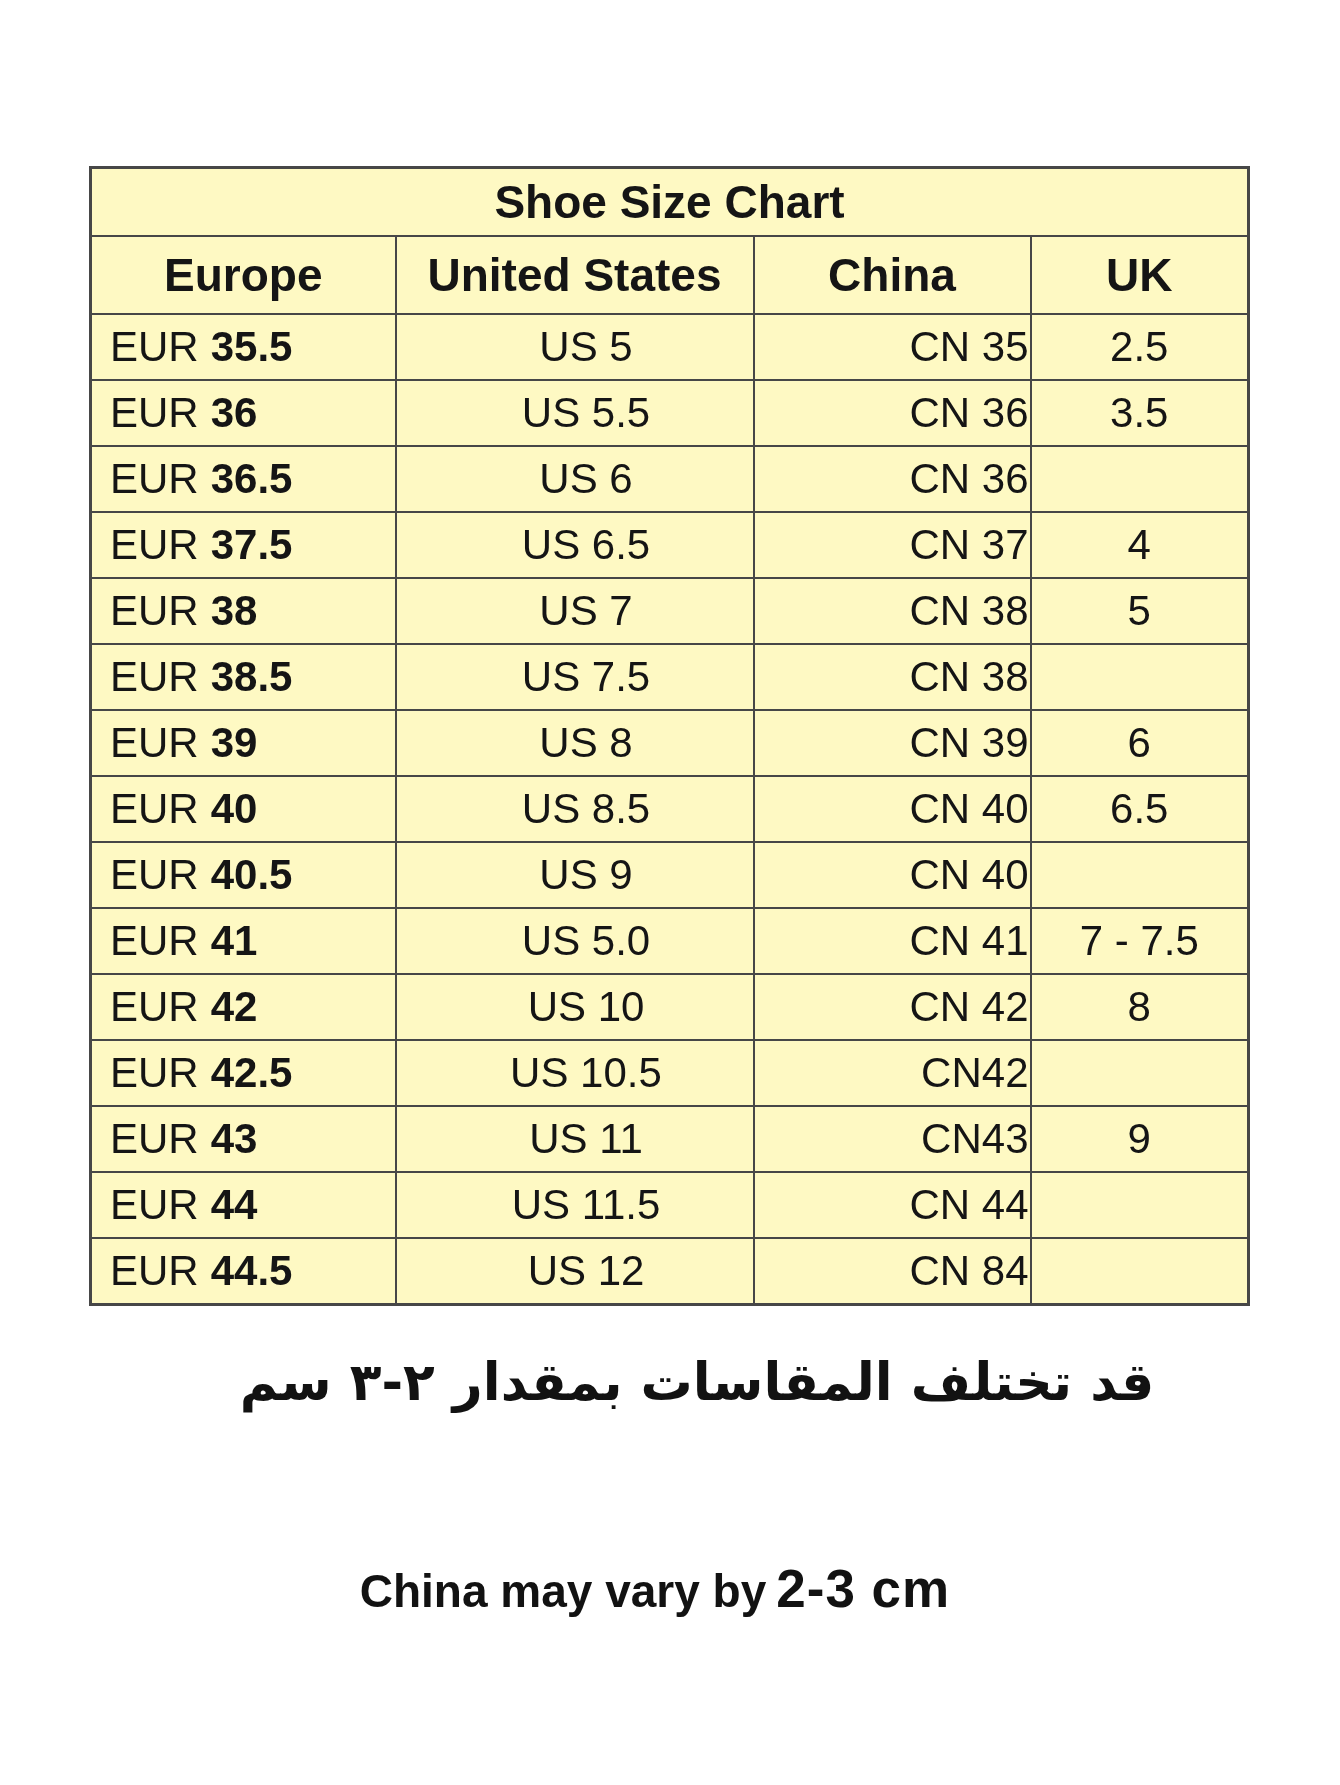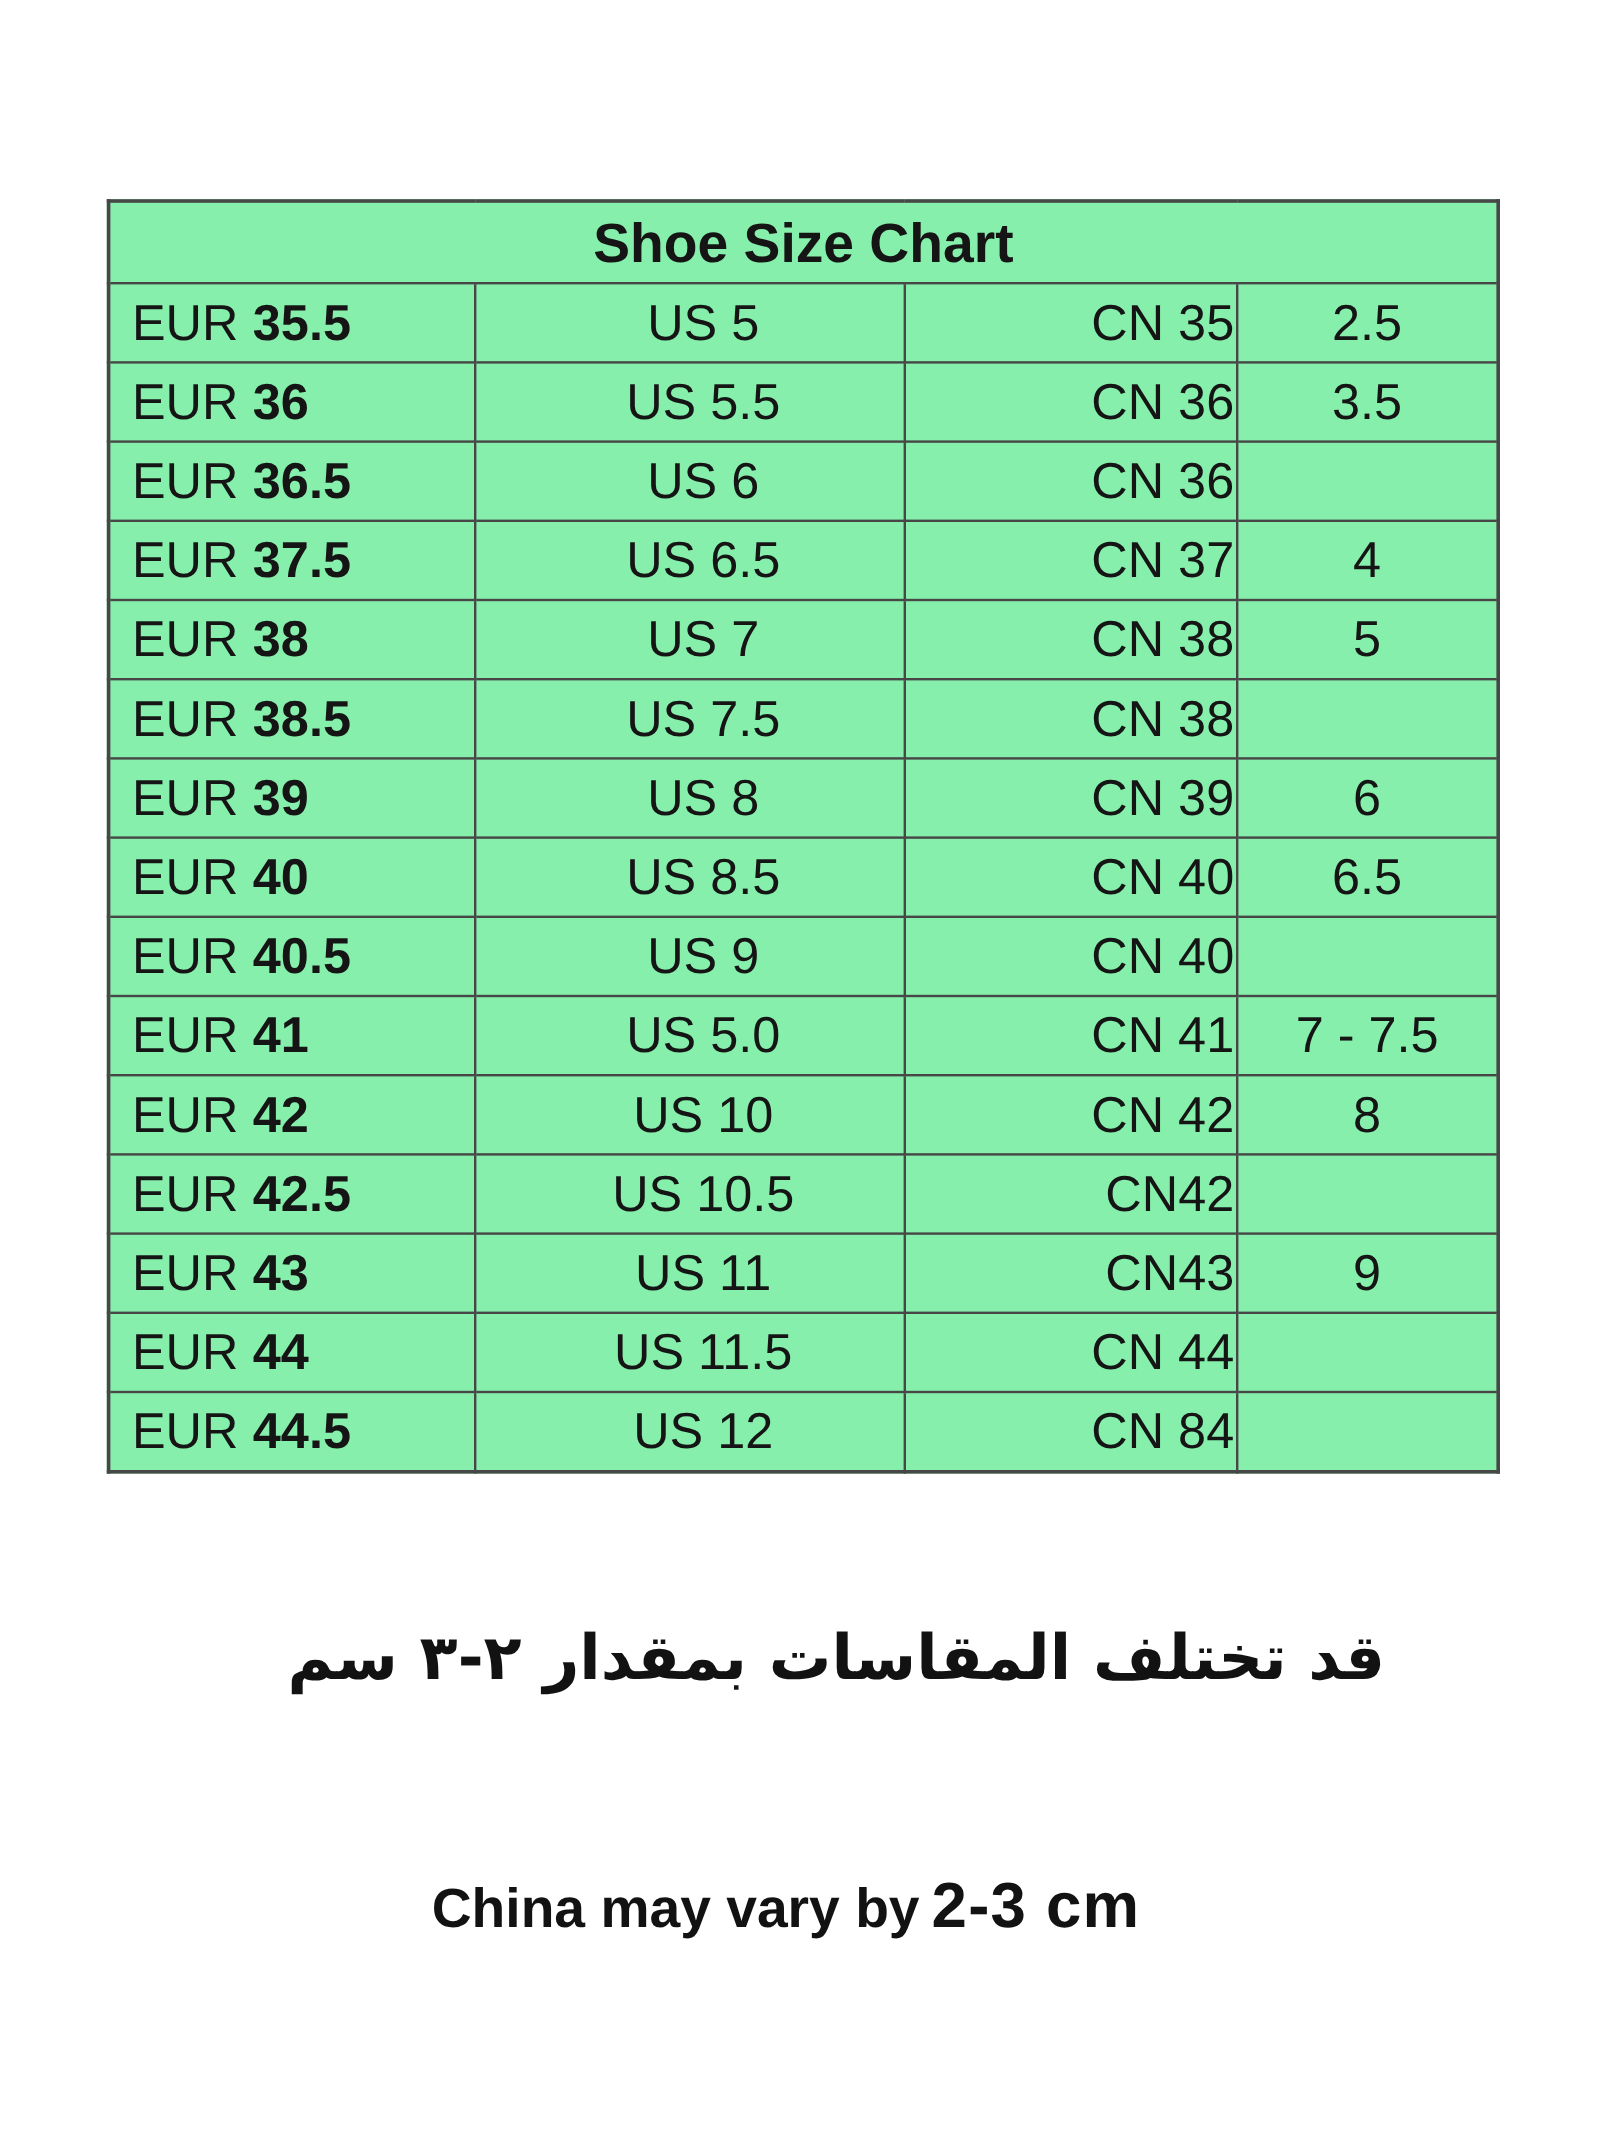--- a/index.html
+++ b/index.html
@@ -11,21 +11,21 @@
     position:relative;
     overflow:hidden;
   }
   .size-table{
     position:absolute;
     left:89px;top:166px;
     width:1158px;
     border-collapse:collapse;
     table-layout:fixed;
     border:3px solid #474747;
-    background:#86efac;
+    background:#fef9c3;
   }
   .size-table th,.size-table td{
     border:2px solid #474747;
     overflow:hidden;
     white-space:nowrap;
   }
   col.c-eur{width:305px;}
   col.c-us{width:358px;}
   col.c-cn{width:277px;}
   col.c-uk{width:218px;}
@@ -82,20 +82,26 @@
   <colgroup>
     <col class="c-eur">
     <col class="c-us">
     <col class="c-cn">
     <col class="c-uk">
   </colgroup>
   <thead>
     <tr class="title-row">
       <th colspan="4">Shoe Size Chart</th>
     </tr>
+    <tr class="header-row">
+      <th>Europe</th>
+      <th>United States</th>
+      <th>China</th>
+      <th>UK</th>
+    </tr>
   </thead>
   <tbody>
   <tr class="data-row">
     <td class="cell-eur"><span class="eur-prefix">EUR</span><span class="eur-value">35.5</span></td>
     <td class="cell-us">US 5</td>
     <td class="cell-cn">CN 35</td>
     <td class="cell-uk">2.5</td>
   </tr>
 
   <tr class="data-row">

